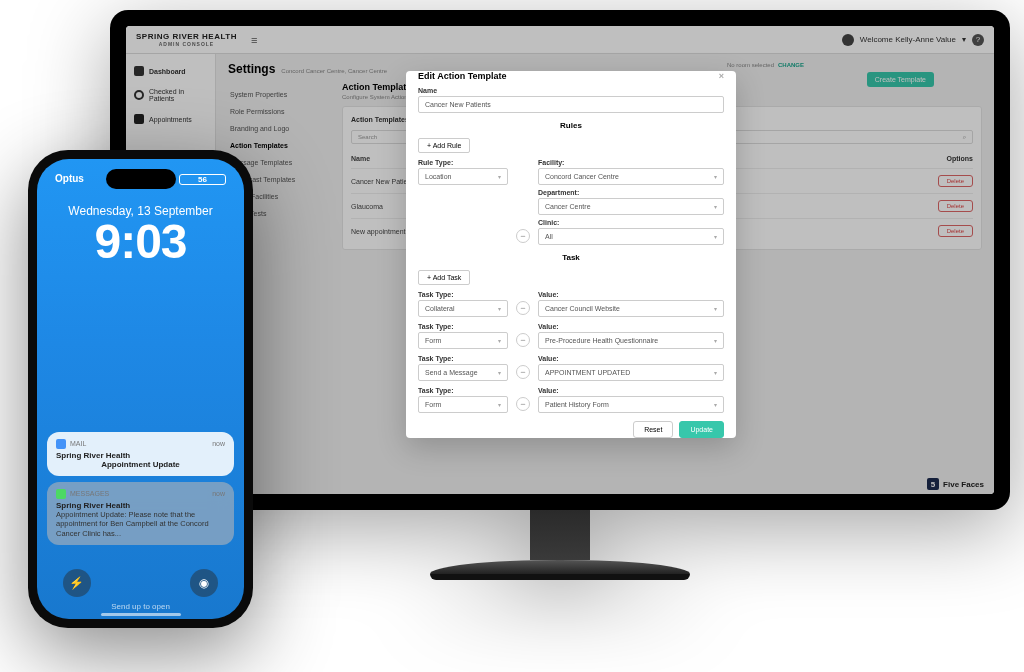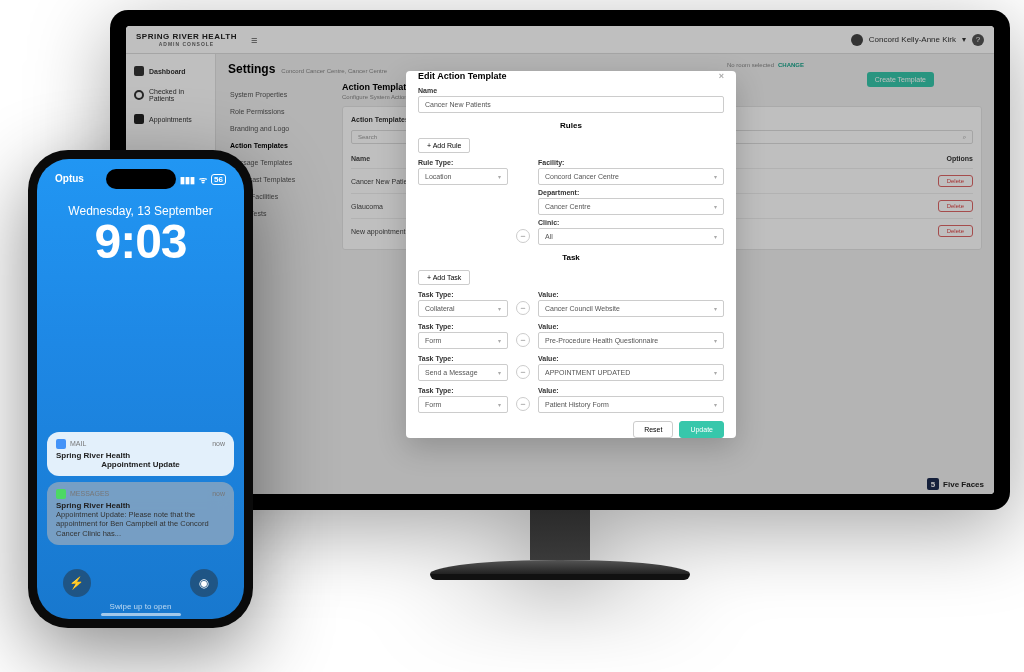--- a/index.html
+++ b/index.html
@@ -73,21 +73,21 @@
 
 .ff-logo{position:absolute;bottom:4px;right:10px;font-size:8px;color:#222;font-weight:700;display:flex;align-items:center;gap:4px;}
 .ff-logo .sq{width:12px;height:12px;background:#1d2b4f;color:#fff;font-size:8px;display:flex;align-items:center;justify-content:center;border-radius:2px;}
 
 
 .phone { position:absolute; left:28px; top:150px; width:225px; height:478px; background:#0a0a0a; border-radius:40px; padding:9px; filter: drop-shadow(0 25px 40px rgba(0,0,0,0.45)); }
 .phone-screen{width:100%;height:100%;border-radius:32px;background:linear-gradient(180deg,#2196f3 0%,#1e88e5 40%,#1878ce 100%);overflow:hidden;position:relative;}
 .island{position:absolute;top:10px;left:50%;transform:translateX(-50%);width:70px;height:20px;background:#000;border-radius:12px;}
 .status-bar{display:flex;justify-content:space-between;padding:14px 18px 0;font-size:10px;color:#fff;font-weight:600;}
 .status-right{display:flex;gap:4px;align-items:center;font-size:9px;}
-.bat{border:1px solid #fff;border-radius:3px;padding:0 2px;font-size:8px;}
+.bat{border:1px solid #fff;border-radius:3px;padding:0 18px;font-size:8px;}
 .lock-date{text-align:center;color:#fff;font-size:12px;margin-top:18px;font-weight:500;}
 .lock-time{text-align:center;color:#fff;font-size:48px;font-weight:600;letter-spacing:-1px;line-height:1;}
 .notifs{position:absolute;bottom:74px;left:10px;right:10px;display:flex;flex-direction:column;gap:6px;}
 .notif{background:rgba(255,255,255,0.88);backdrop-filter:blur(10px);border-radius:12px;padding:7px 9px;font-size:8px;color:#222;}
 .notif.blur{background:rgba(150,170,190,0.75);}
 .notif-h{display:flex;justify-content:space-between;font-size:7px;color:#777;align-items:center;margin-bottom:2px;}
 .notif-h .app{display:flex;align-items:center;gap:4px;text-transform:uppercase;}
 .notif-h .appico{width:10px;height:10px;border-radius:2px;}
 .mail-ico{background:#4493f8;}
 .msg-ico{background:#4cd964;}
@@ -108,21 +108,21 @@
       <div class="desk-topbar">
         <div style="display:flex;align-items:center;gap:8px;">
           <div class="brand">
             <div>SPRING RIVER HEALTH</div>
             <span>ADMIN CONSOLE</span>
           </div>
           <span class="ham">≡</span>
         </div>
         <div class="top-right">
           <span class="avatar"></span>
-          <span>Concord Kelly-Anne Kirk</span>
+          <span>Welcome Kelly-Anne Value</span>
           <span>▾</span>
           <span class="q">?</span>
         </div>
       </div>
       <div class="desk-body">
         <div class="sidebar">
           <div class="sidebar-item active">
               <span class="ico"></span>
               <span>Dashboard</span>
             </div>
@@ -312,16 +312,16 @@
           </div>
         <div class="title">Spring River Health</div>
         <div class="body">Appointment Update: Please note that the appointment for Ben Campbell at the Concord Cancer Clinic has...</div>
       </div>
     </div>
 
     <div class="phone-bottom">
       <div class="circ-btn">⚡</div>
       <div class="circ-btn">◉</div>
     </div>
-    <div class="swipe">Swipe up to open</div>
+    <div class="swipe">Send up to open</div>
     <div class="homebar"></div>
   </div>
 </div>
 
 </body></html>

